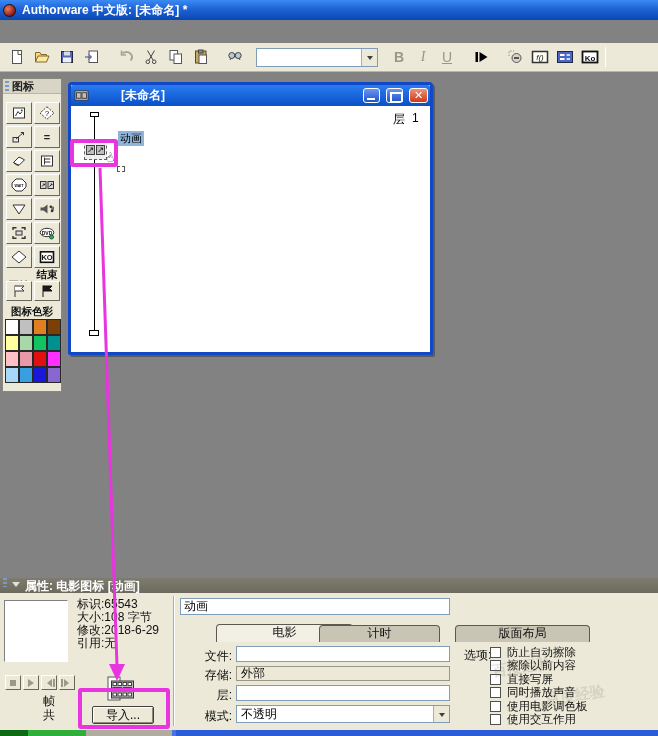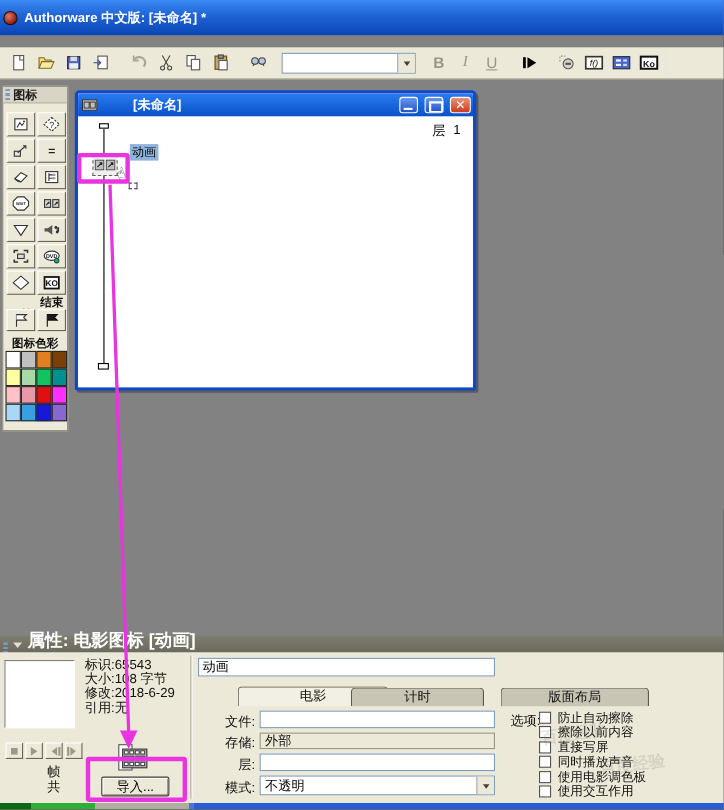--- a/index.html
+++ b/index.html
@@ -5,21 +5,21 @@
   :root{
     --desktop-bg:#828282; --panel-bg:#ece9d8; --annotation:#e835e0;
     --selection-bg:#8fb4dc; --window-border:#1048c8; --props-header-bg:#7e7c6e;
     --titlebar-top:#2a7cf0; --titlebar-bottom:#0a50c8; --taskbar-blue:#2b5cd8; --taskbar-green:#2faf3a;
   }
   *{margin:0;padding:0;box-sizing:border-box;font-family:"Liberation Sans","DejaVu Sans",sans-serif;}
   body{background:#444;}
   .screen{position:relative;width:658px;height:736px;background:var(--desktop-bg);overflow:hidden;}
 
   
-  .titlebar{position:absolute;left:0;top:0;width:658px;height:32px;
+  .titlebar{position:absolute;left:0;top:0;width:658px;height:20px;
     background:linear-gradient(to bottom,#3a8af4,#1f63d6 45%,#0a46b4);
     display:flex;align-items:center;gap:6px;padding-left:3px;color:#fff;font-weight:bold;font-size:12px;}
   .app-icon{width:13px;height:13px;border-radius:50%;flex:none;
     background:radial-gradient(circle at 35% 35%,#e87a60,#8a2014 70%,#3a0c06);border:1px solid #2a0a04;}
 
   
   .menubar{position:absolute;left:0;top:20px;width:658px;height:23px;background:var(--panel-bg);
     border-bottom:1px solid #cfccbc;display:flex;align-items:center;padding-left:4px;font-size:12.5px;color:#000;}
   .menu-item{padding:2px 6px;white-space:nowrap;}
 
@@ -69,22 +69,22 @@
   .flowline{position:absolute;left:23px;top:11px;width:1px;height:214px;background:#000;}
   .fl-marker{position:absolute;border:1px solid #000;background:#fff;}
   .movie-box{position:absolute;left:13px;top:34px;width:23px;height:20px;border:1px dashed #606060;
     background:#efefef;display:flex;gap:1px;align-items:center;justify-content:center;}
   .icon-label{position:absolute;left:47px;top:25px;background:var(--selection-bg);padding:0 2px;font-size:11px;color:#000;}
   .hand-cursor{position:absolute;left:35px;top:44px;font-size:13px;color:#000;transform:rotate(-18deg);}
   .drag-box{position:absolute;left:46px;top:60px;width:8px;height:6px;border:1px dashed #555;}
 
   
   .props-header{position:absolute;left:0;top:578px;width:658px;height:15px;
-    background:linear-gradient(var(--props-header-bg),#6c6a5e);display:flex;align-items:flex-end;gap:5px;
-    padding-left:3px;color:#fff;font-size:16px;font-weight:bold;z-index:5;}
+    background:linear-gradient(var(--props-header-bg),#6c6a5e);display:flex;align-items:flex-start;gap:5px;
+    padding-left:3px;color:#fff;font-size:12px;font-weight:bold;z-index:5;}
   .tri-dn{width:0;height:0;border:4px solid transparent;border-top:5px solid #e0e0d4;margin-top:4px;}
   .props-body{position:absolute;left:0;top:593px;width:658px;height:137px;background:var(--panel-bg);z-index:5;font-size:12px;}
   .preview{position:absolute;left:4px;top:7px;width:64px;height:62px;background:#fff;
     border:1px solid;border-color:#808080 #fff #fff #808080;}
   .info{position:absolute;left:77px;top:5px;line-height:13px;color:#101010;white-space:nowrap;}
   .pbtn{position:absolute;width:16px;height:15px;background:var(--panel-bg);
     border:1px solid;border-color:#fff #6a675a #6a675a #fff;display:flex;align-items:center;justify-content:center;}
   .g-stop{width:6px;height:6px;background:#9a9a8a;}
   .g-play{width:0;height:0;border:4px solid transparent;border-left:6px solid #9a9a8a;margin-left:3px;}
   .g-bar{width:2px;height:8px;background:#9a9a8a;}

